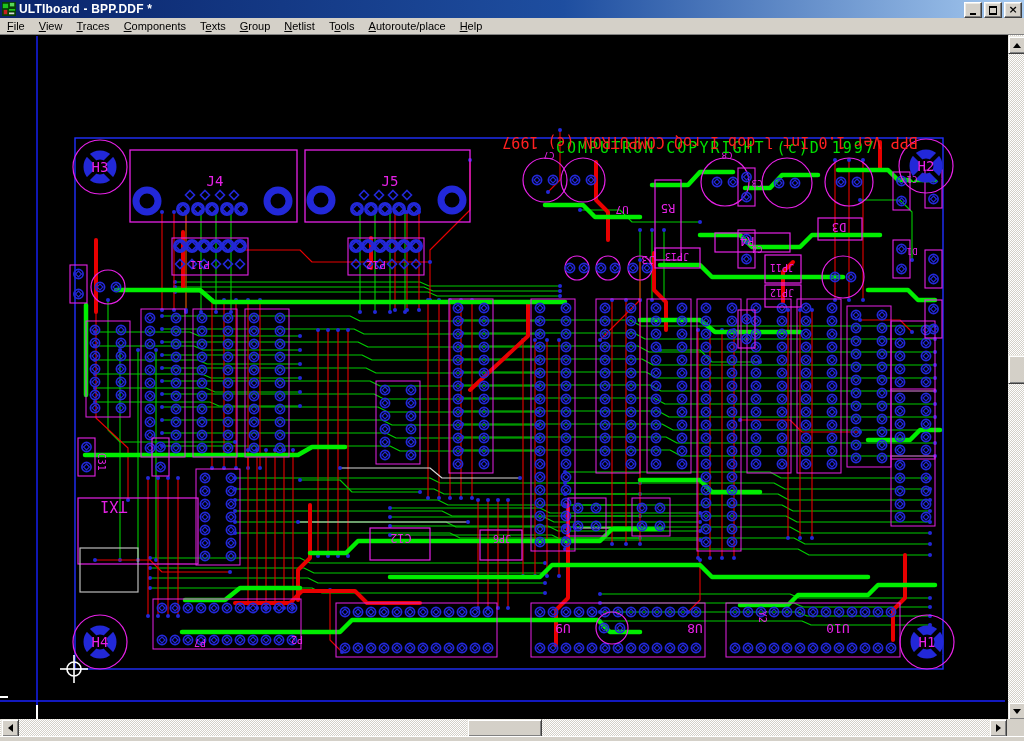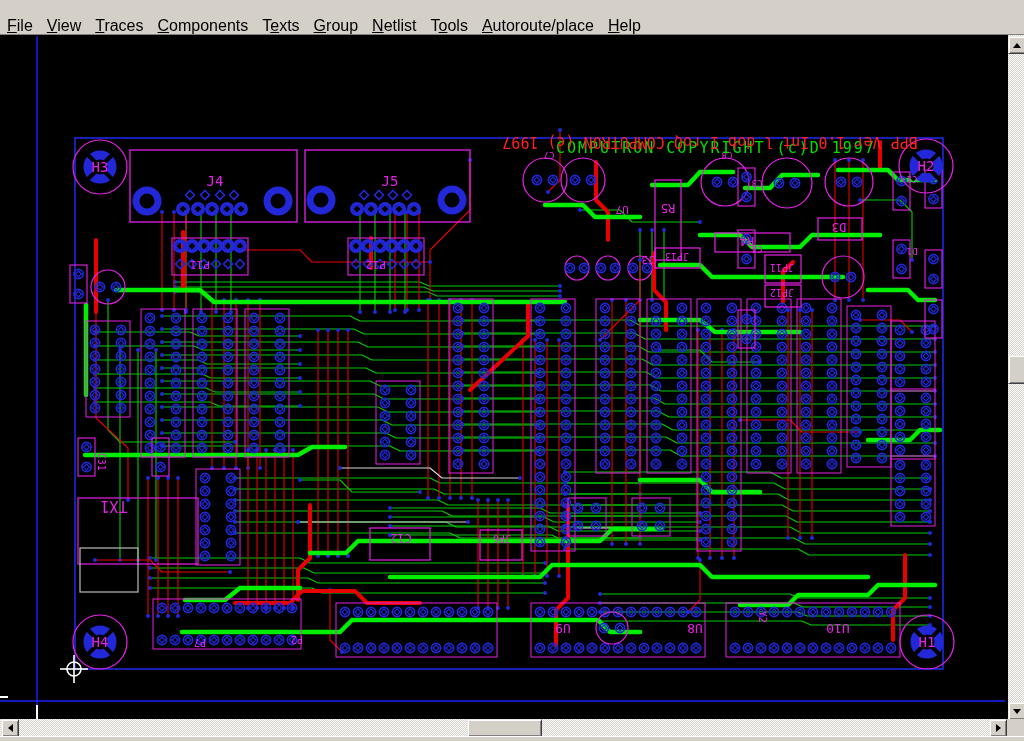--- a/index.html
+++ b/index.html
@@ -18,21 +18,21 @@
     display:flex;align-items:center;justify-content:center;font-size:9px;color:#000;
     font-family:"DejaVu Sans",sans-serif;line-height:1;}
   .glyph-min{width:6px;height:2px;background:#000;margin-top:7px;}
   .glyph-restore{position:relative;width:8px;height:7px;}
   .glyph-restore .r1{position:absolute;right:0;top:0;width:6px;height:5px;border:1px solid #000;border-top-width:2px;background:#D4D0C8;}
   .glyph-restore .r2{position:absolute;left:0;bottom:0;width:6px;height:5px;border:1px solid #000;border-top-width:2px;background:#D4D0C8;}
   .glyph-close{font-size:11px;font-weight:bold;margin-top:-1px;}
   
   .menubar{position:absolute;left:0;top:18px;width:1024px;height:16px;background:#D4D0C8;
     display:flex;align-items:center;border-bottom:1px solid #808080;}
-  .menu-item{font-size:16px;color:#000;padding:1px 7px;cursor:default;white-space:nowrap;}
+  .menu-item{font-size:11px;color:#000;padding:1px 7px;cursor:default;white-space:nowrap;}
   .menu-item u{text-decoration:underline;}
   
   .canvas-wrap{position:absolute;left:0;top:35px;width:1008px;height:684px;background:#000;}
   svg{display:block;}
   
   .dither{background-color:#D4D0C8;
     background-image:linear-gradient(45deg,#fff 25%,transparent 25%,transparent 75%,#fff 75%),
                      linear-gradient(45deg,#fff 25%,transparent 25%,transparent 75%,#fff 75%);
     background-size:2px 2px;background-position:0 0,1px 1px;}
   .vscroll{position:absolute;right:0;top:35px;width:16px;height:684px;}
@@ -49,20 +49,45 @@
     border-color:#ECEAE4 #404040 #404040 #ECEAE4;box-shadow:inset 1px 1px 0 #fff,inset -1px -1px 0 #808080;}
   .corner{position:absolute;right:0;top:719px;width:17px;height:17px;background:#D4D0C8;}
   .bottom-strip{position:absolute;left:0;top:736px;width:1024px;height:5px;background:#D4D0C8;
     border-top:1px solid #fff;}
 </style>
 </head>
 <body>
 
 <div class="app">
 
+  <div class="titlebar">
+    <svg class="appicon" viewBox="0 0 16 16">
+      <rect x="0" y="0" width="16" height="16" fill="#064006"></rect>
+      <rect x="1" y="2" width="6" height="5" fill="#1EC41E"></rect>
+      <rect x="9" y="1" width="5" height="4" fill="#59d959"></rect>
+      <rect x="2" y="9" width="4" height="5" fill="#C42020"></rect>
+      <rect x="8" y="8" width="7" height="2" fill="#1EC41E"></rect>
+      <rect x="8" y="12" width="6" height="2" fill="#d9d9d9"></rect>
+    </svg>
+    <span class="title-text">ULTIboard - BPP.DDF *</span>
+    <div class="winbtns">
+      <div class="wbtn">
+          <div class="glyph-min"></div>
+        </div>
+      <div class="wbtn">
+        <div class="glyph-restore">
+            <div class="r1"></div>
+            <div class="r2"></div>
+          </div>
+      </div>
+      <div class="wbtn">
+        <span class="glyph-close">×</span>
+      </div>
+    </div>
+  </div>
 
   <div class="menubar" id="menubar">
       <div class="menu-item"><u>F</u>ile</div>
       <div class="menu-item"><u>V</u>iew</div>
       <div class="menu-item"><u>T</u>races</div>
       <div class="menu-item"><u>C</u>omponents</div>
       <div class="menu-item">T<u>e</u>xts</div>
       <div class="menu-item"><u>G</u>roup</div>
       <div class="menu-item"><u>N</u>etlist</div>
       <div class="menu-item">T<u>o</u>ols</div>

